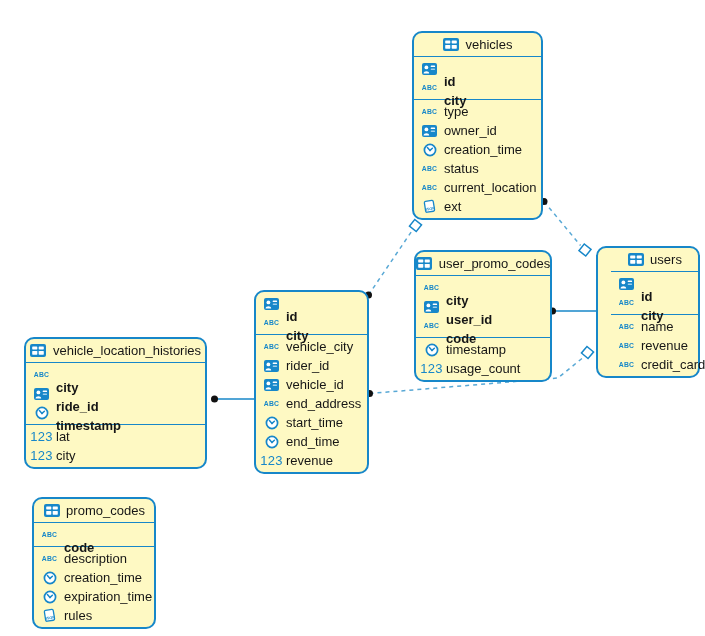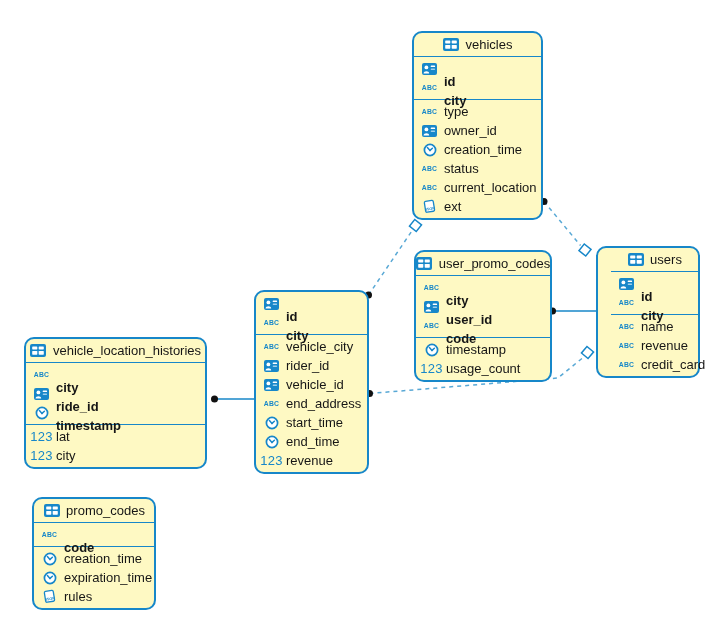--- a/index.html
+++ b/index.html
@@ -421,20 +421,26 @@
         <div class="row">
           <span class="fic">
             <span class="abc">ABC</span>
           </span>
           <span class="fname">code</span>
         </div>
       </div>
     <div class="sec cols">
         <div class="row">
           <span class="fic">
+            <span class="abc">ABC</span>
+          </span>
+          <span class="fname">description</span>
+        </div>
+        <div class="row">
+          <span class="fic">
             <svg width="14" height="14" viewBox="0 0 14 14">
               <circle cx="7" cy="7" r="5.6" fill="#fff" stroke="#1787c9" stroke-width="1.7"></circle>
               <path d="M7 7.4 L4.4 4.6" stroke="#1787c9" stroke-width="1.5" stroke-linecap="round"></path>
               <path d="M7 7.4 L9.4 5.2" stroke="#1787c9" stroke-width="1.5" stroke-linecap="round"></path>
             </svg>
           </span>
           <span class="fname">creation_time</span>
         </div>
         <div class="row">
           <span class="fic">

